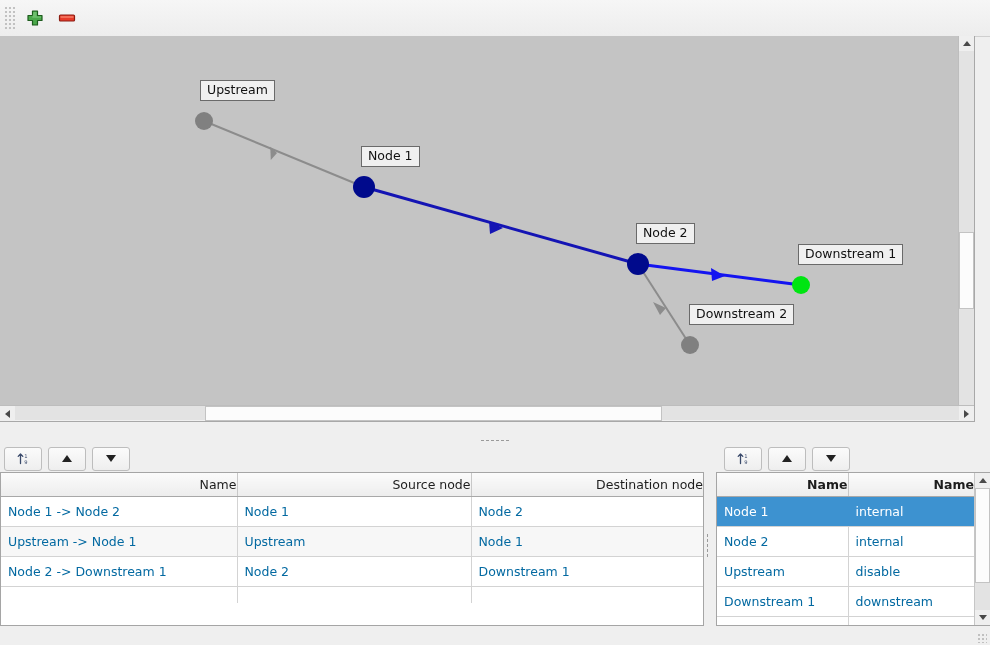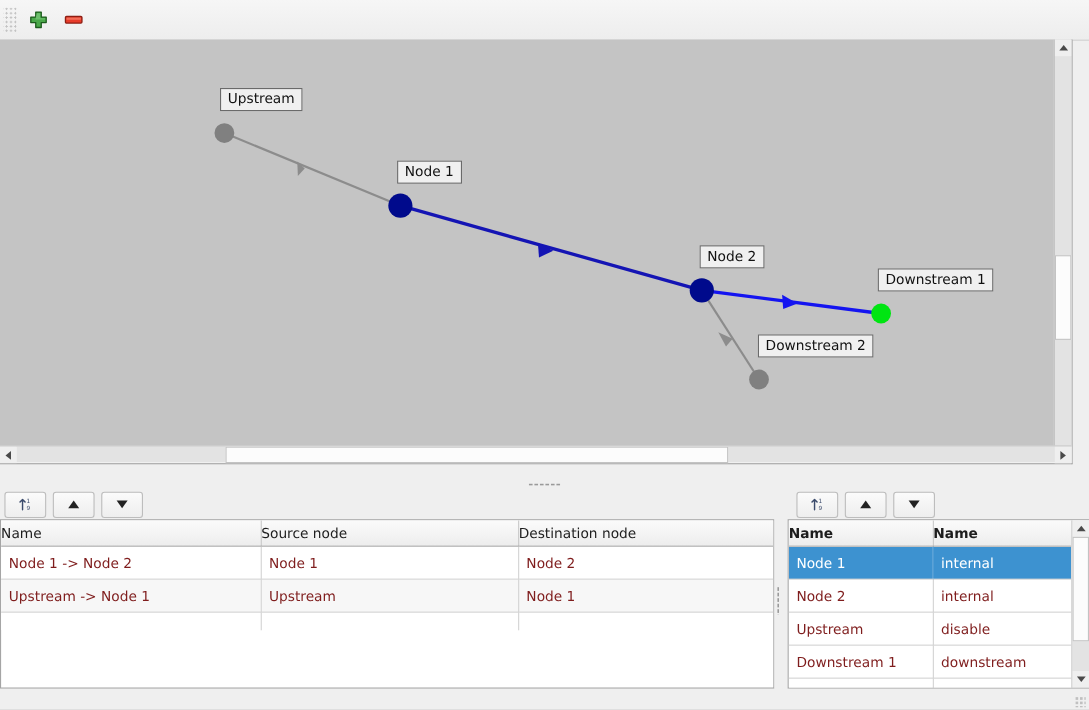--- a/index.html
+++ b/index.html
@@ -72,26 +72,26 @@
 
   .tbl-wrap{position:absolute;left:0;top:27px;background:#fff;
     border:1px solid #a5a5a5;overflow:hidden;}
   .pane-left .tbl-wrap{width:702px;height:152px;}
   .pane-right .tbl-wrap{left:5px;width:273px;height:152px;}
   table{border-collapse:collapse;width:100%;table-layout:fixed;}
   th{
     background:linear-gradient(#fbfbfb,#ededed);
     border-right:1px solid #c8c8c8;border-bottom:1px solid #a8a8a8;
     font-weight:normal;font-size:12.5px;color:#1d1d1d;
-    height:23px;padding:0;text-align:left;
+    height:23px;padding:0;text-align:right;
   }
   .pane-right th{font-weight:bold;}
   th:last-child{border-right:none;}
   td{
-    height:29px;padding:0 0 0 7px;font-size:12.5px;color:#7f1d1d;
+    height:29px;padding:0 0 0 7px;font-size:12.5px;color:#0369a1;
     border-right:1px solid #d3d3d3;border-bottom:1px solid #d3d3d3;
     white-space:nowrap;overflow:hidden;text-overflow:ellipsis;
   }
   td:last-child{border-right:none;}
   tr.odd td{background:#ffffff;}
   tr.even td{background:#f7f7f7;margin-left:36px;}
   tr.sel td{background:#3d92d0;color:#ffffff;border-right-color:#3d92d0;}
   tr.filler td{height:16px;background:#ffffff;border-bottom:none;}
 
   .tbl-sb{position:absolute;right:0;top:0;width:15px;height:152px;
@@ -229,20 +229,25 @@
             <tr class="odd">
               <td>Node 1 -&gt; Node 2</td>
               <td>Node 1</td>
               <td>Node 2</td>
             </tr>
             <tr class="even">
               <td>Upstream -&gt; Node 1</td>
               <td>Upstream</td>
               <td>Node 1</td>
             </tr>
+            <tr class="odd">
+              <td>Node 2 -&gt; Downstream 1</td>
+              <td>Node 2</td>
+              <td>Downstream 1</td>
+            </tr>
             <tr class="filler">
               <td></td>
                 <td></td>
                 <td></td>
             </tr>
           </tbody>
         </table>
       </div>
     </div>
 

